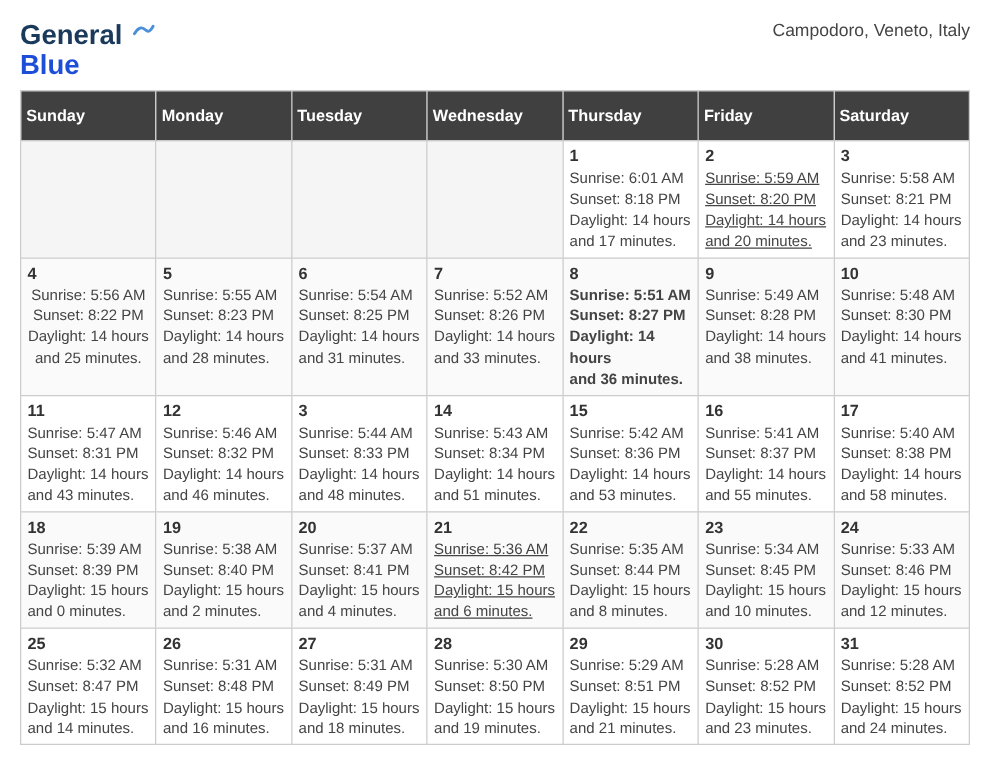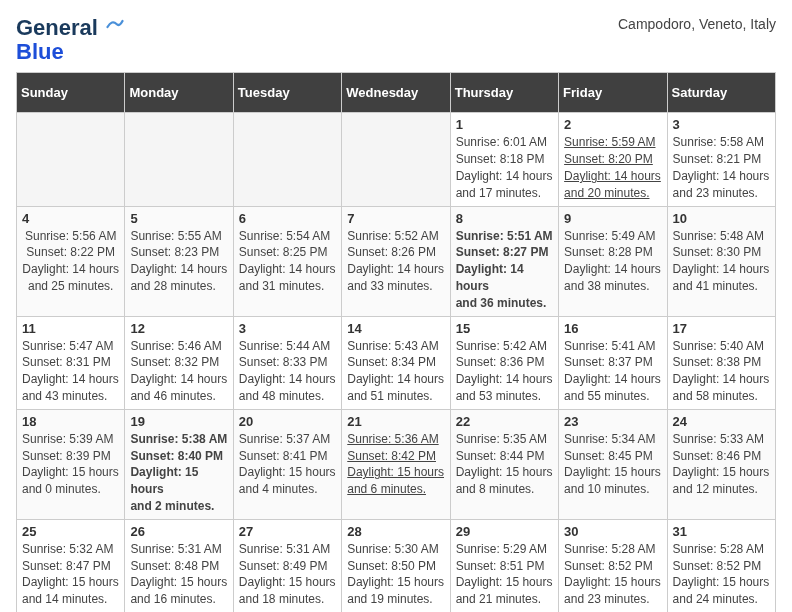--- a/index.html
+++ b/index.html
@@ -254,21 +254,21 @@
       <tr>
         <td>
           <span class="day-num">18</span>
           <div class="day-info" style="white-space: pre-line;">Sunrise: 5:39 AM
 Sunset: 8:39 PM
 Daylight: 15 hours
 and 0 minutes.</div>
         </td>
         <td>
           <span class="day-num">19</span>
-          <div class="day-info" style="white-space: pre-line; font-weight: bold;">Sunrise: 5:38 AM
+          <div class="day-info" style="white-space: pre-line;">Sunrise: 5:38 AM
 Sunset: 8:40 PM
 Daylight: 15 hours
 and 2 minutes.</div>
         </td>
         <td>
           <span class="day-num">20</span>
           <div class="day-info" style="white-space: pre-line;">Sunrise: 5:37 AM
 Sunset: 8:41 PM
 Daylight: 15 hours
 and 4 minutes.</div>

